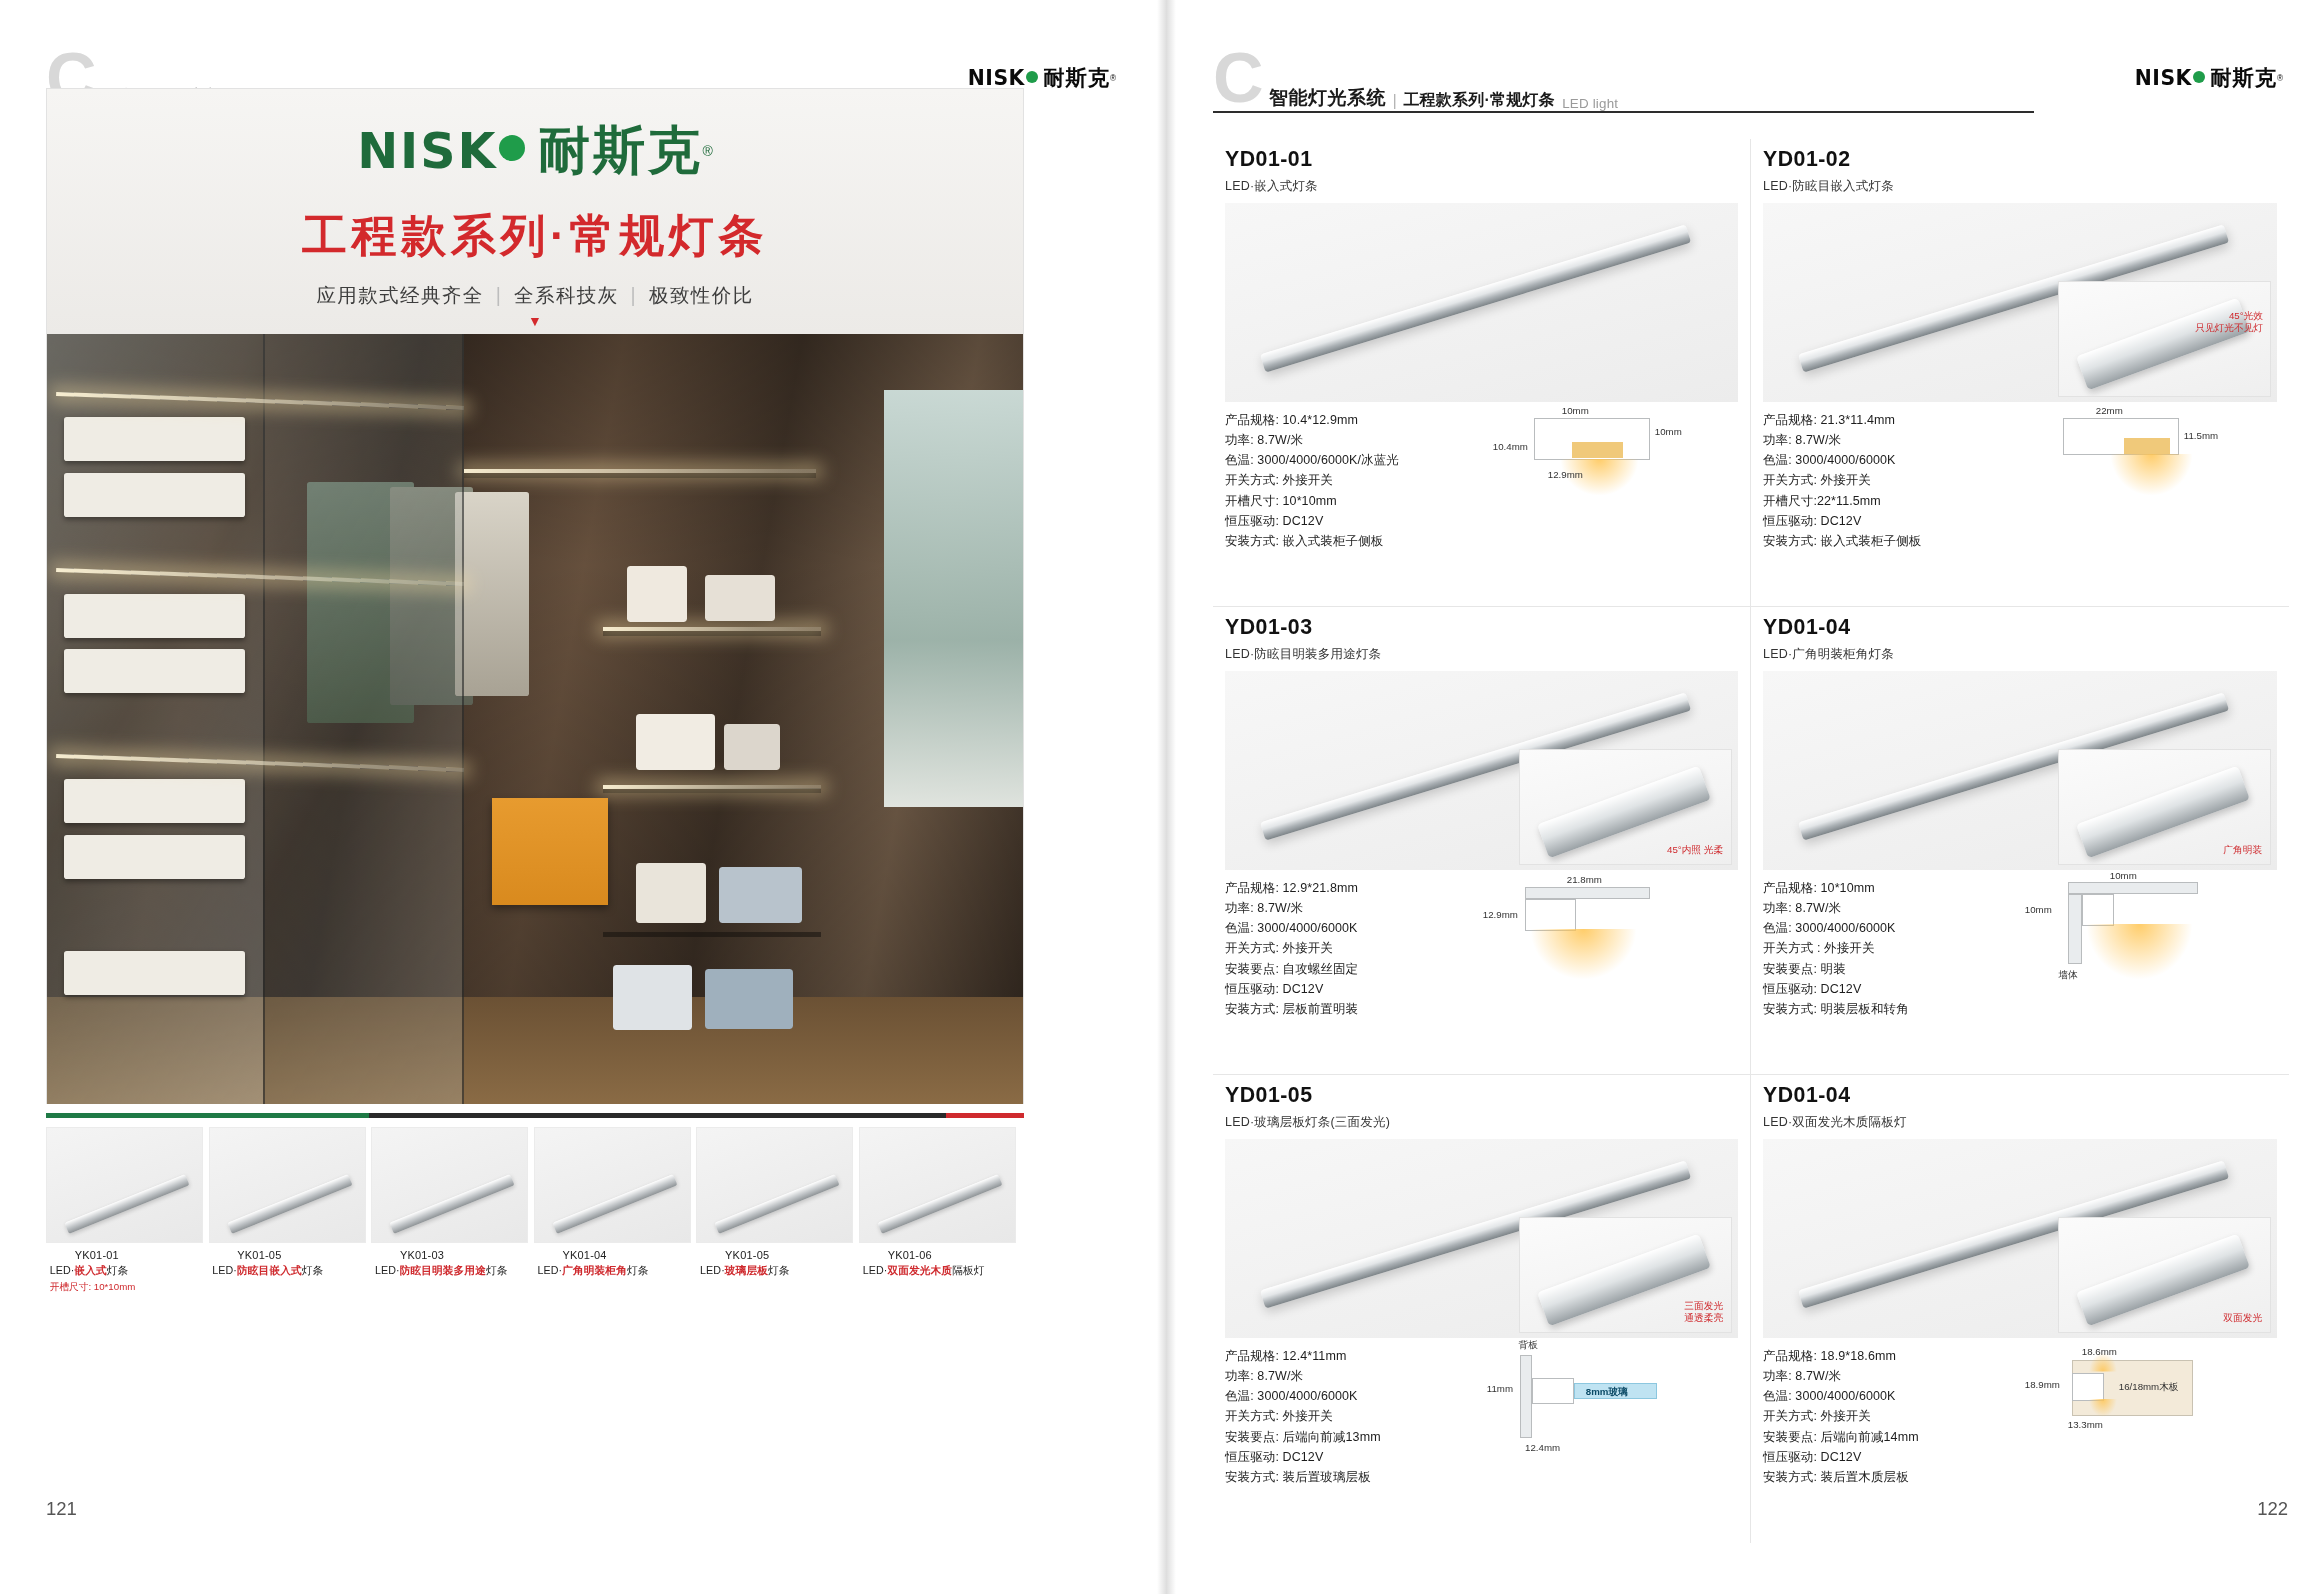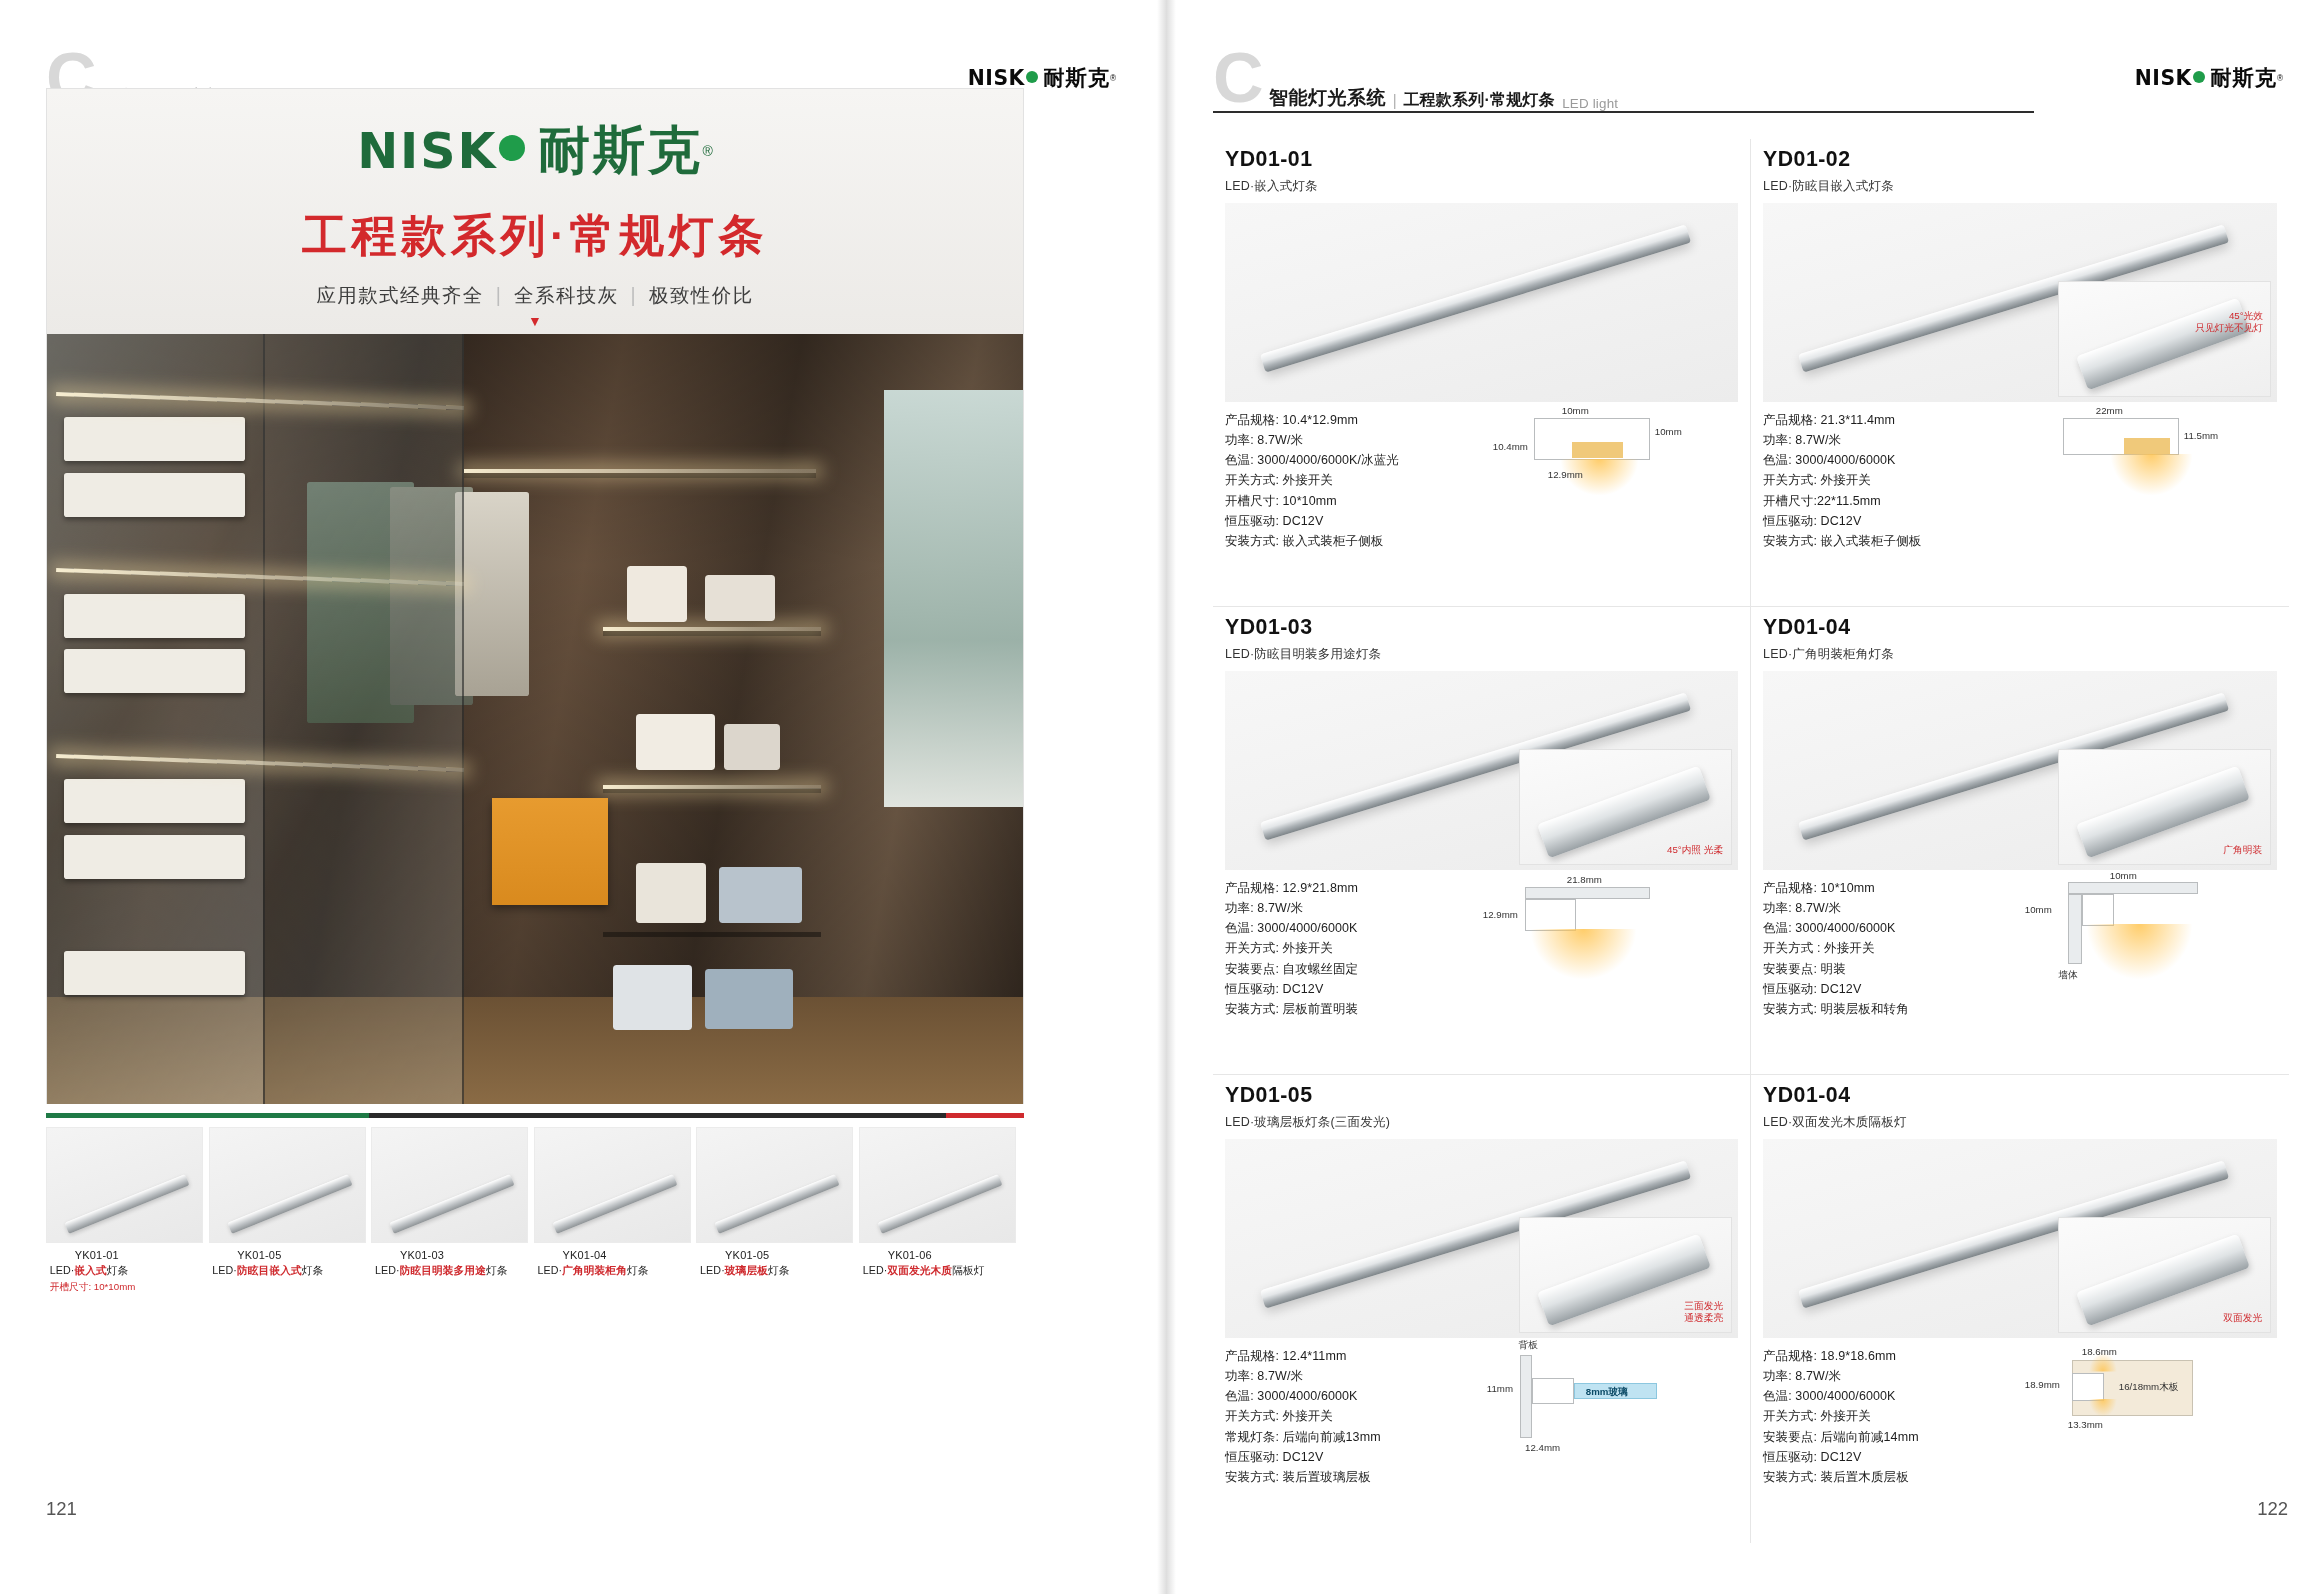--- a/index.html
+++ b/index.html
@@ -501,21 +501,21 @@
             <div class="tag" style="right:7.4px; bottom:7.4px; width:97px; white-space:pre-line; text-align:right;">三面发光
 通透柔亮</div>
           </div>
         </div>
         <div class="specs-wrap">
           <div class="specs">
             <div>产品规格: 12.4*11mm</div>
             <div>功率: 8.7W/米</div>
             <div>色温: 3000/4000/6000K</div>
             <div>开关方式: 外接开关</div>
-            <div>常规灯条: 后端向前减13mm</div>
+            <div>安装要点: 后端向前减13mm</div>
             <div>恒压驱动: DC12V</div>
             <div>安装方式: 装后置玻璃层板</div>
           </div>
           <div class="diagram">
             <div class="dg" style="left:4.6px; top:9.3px; width:12px; height:83px; background:#e9ecee;"></div>
             <div class="dg" style="left:16.7px; top:32px; width:42px; height:26px;"></div>
             <div class="dg-glass" style="left:58px; top:37px; width:83px; height:16px;"></div>
             <div class="dg-lbl" style="left:2.8px; top:-6.5px;">背板</div>
             <div class="dg-lbl" style="left:70px; top:40px; color:#0b4a66; font-weight:bold;">8mm玻璃</div>
             <div class="dg-lbl" style="left:-29px; top:37px;">11mm</div>

